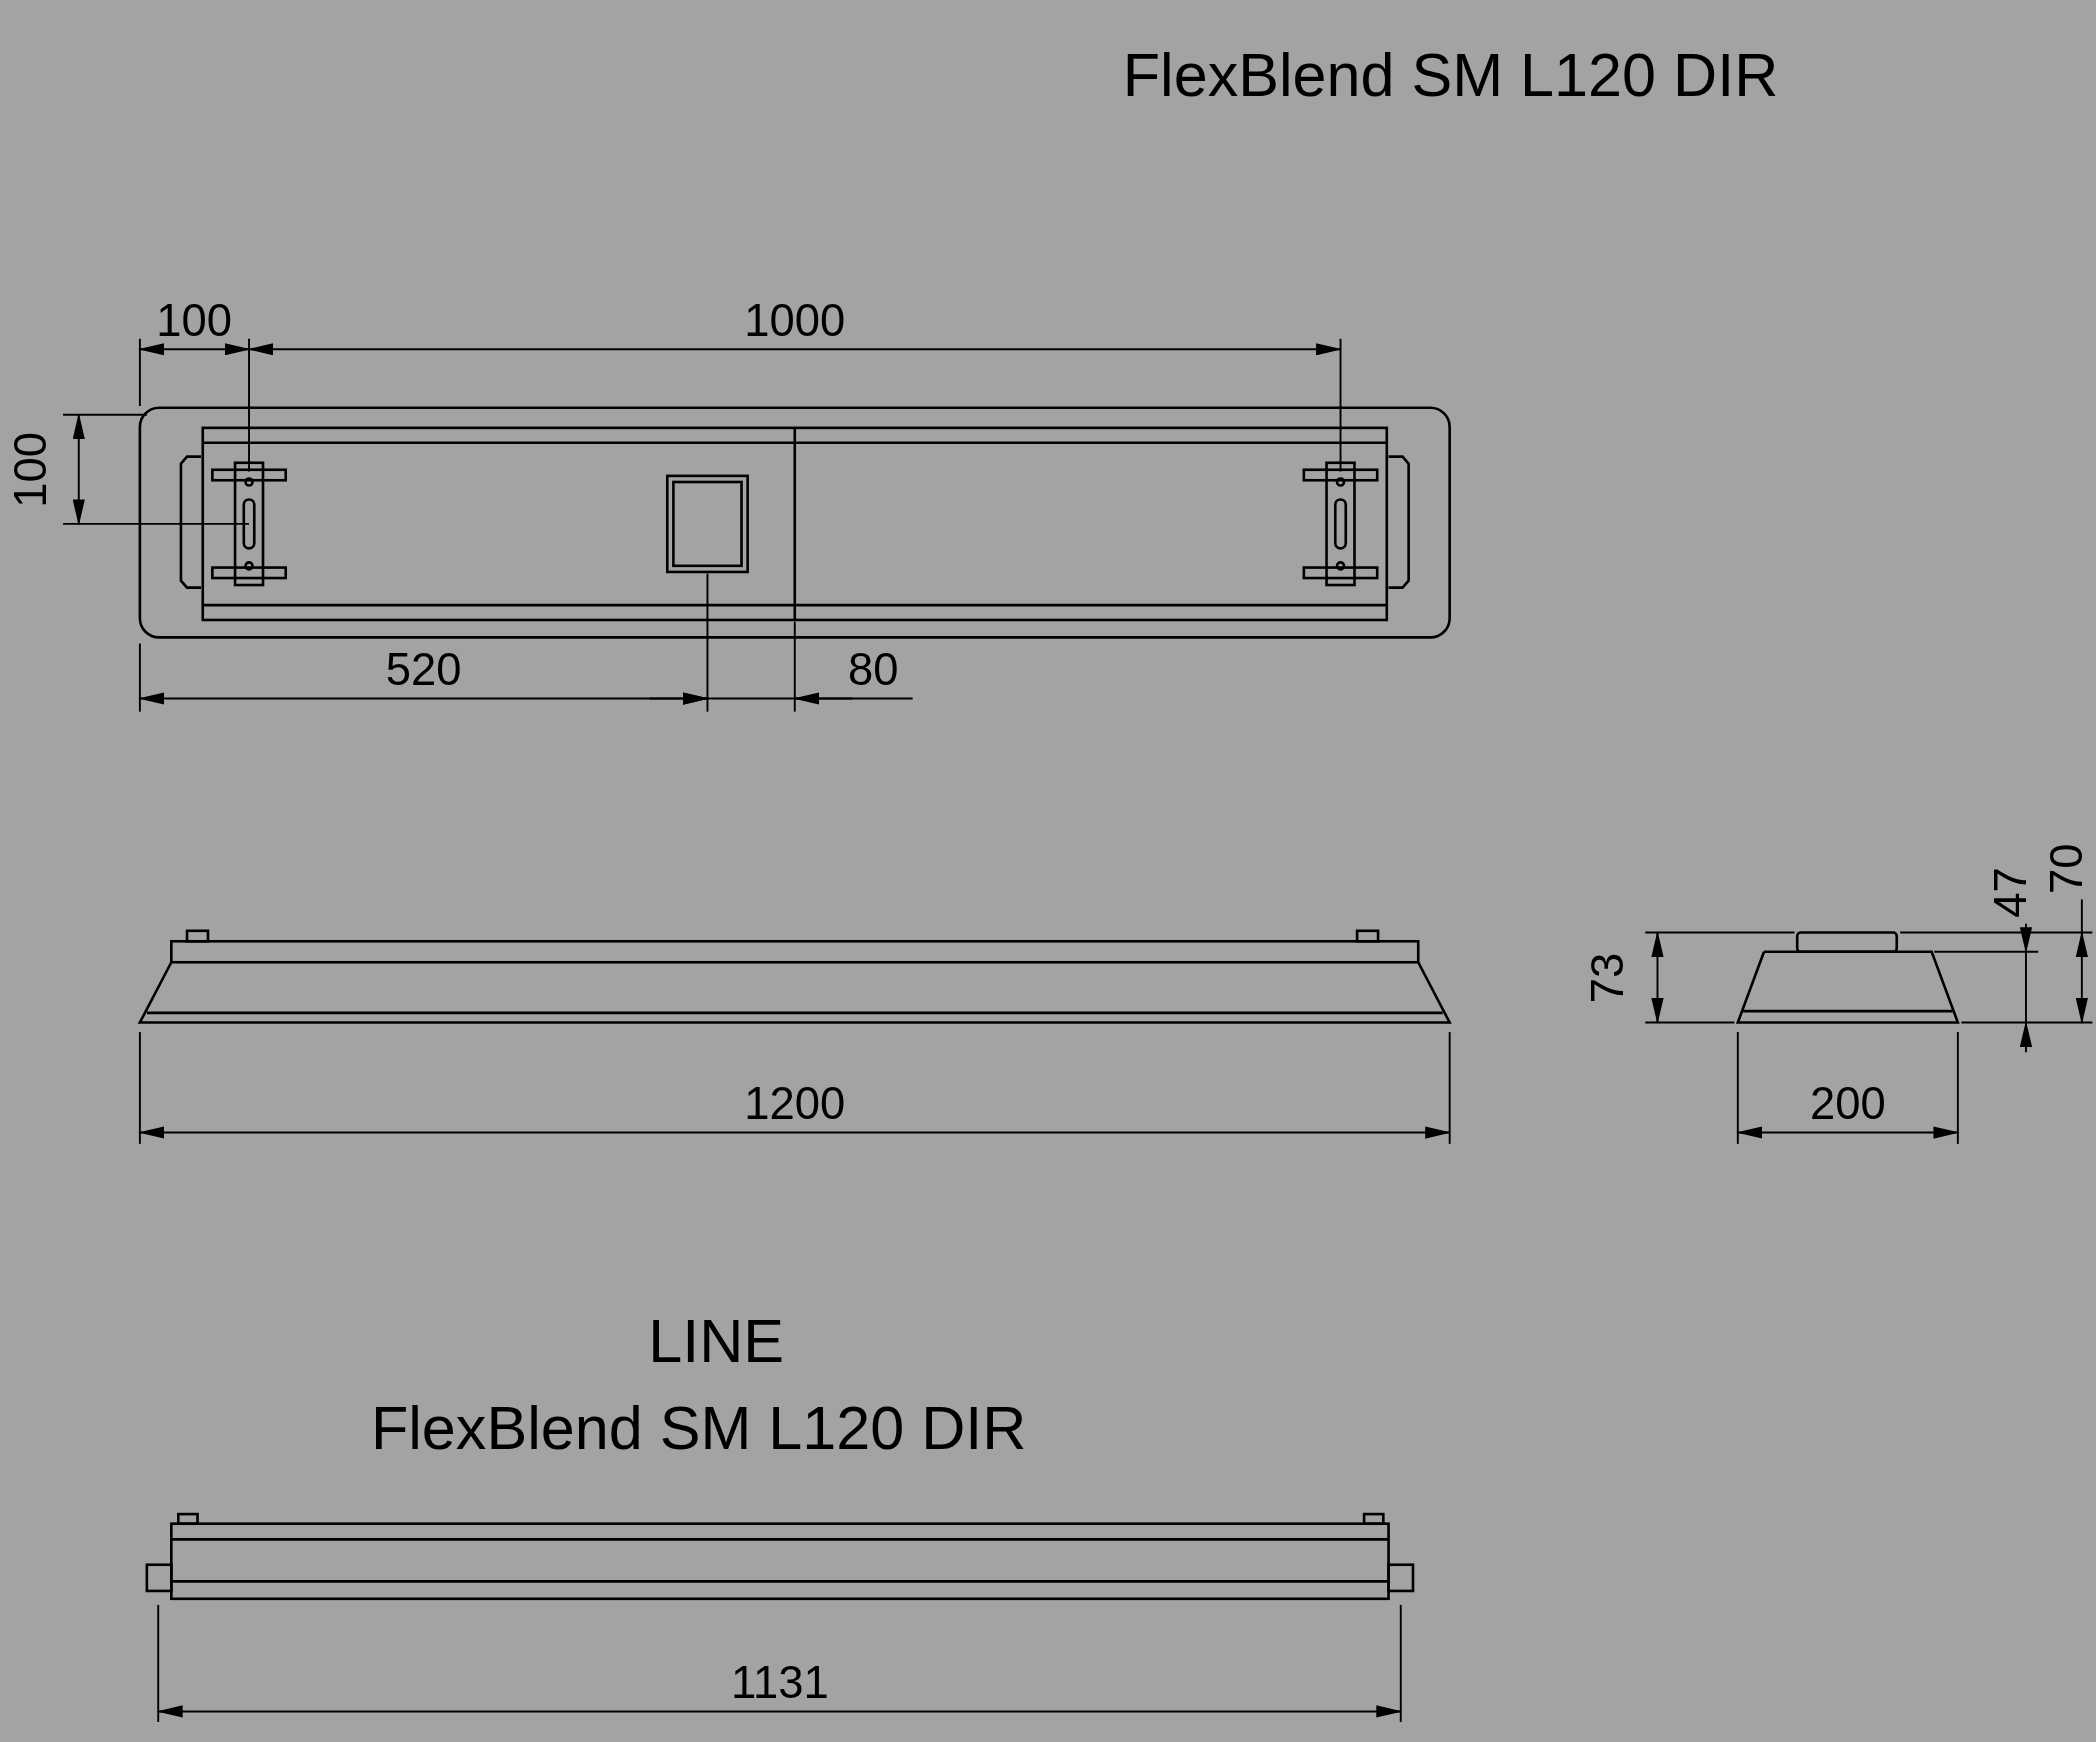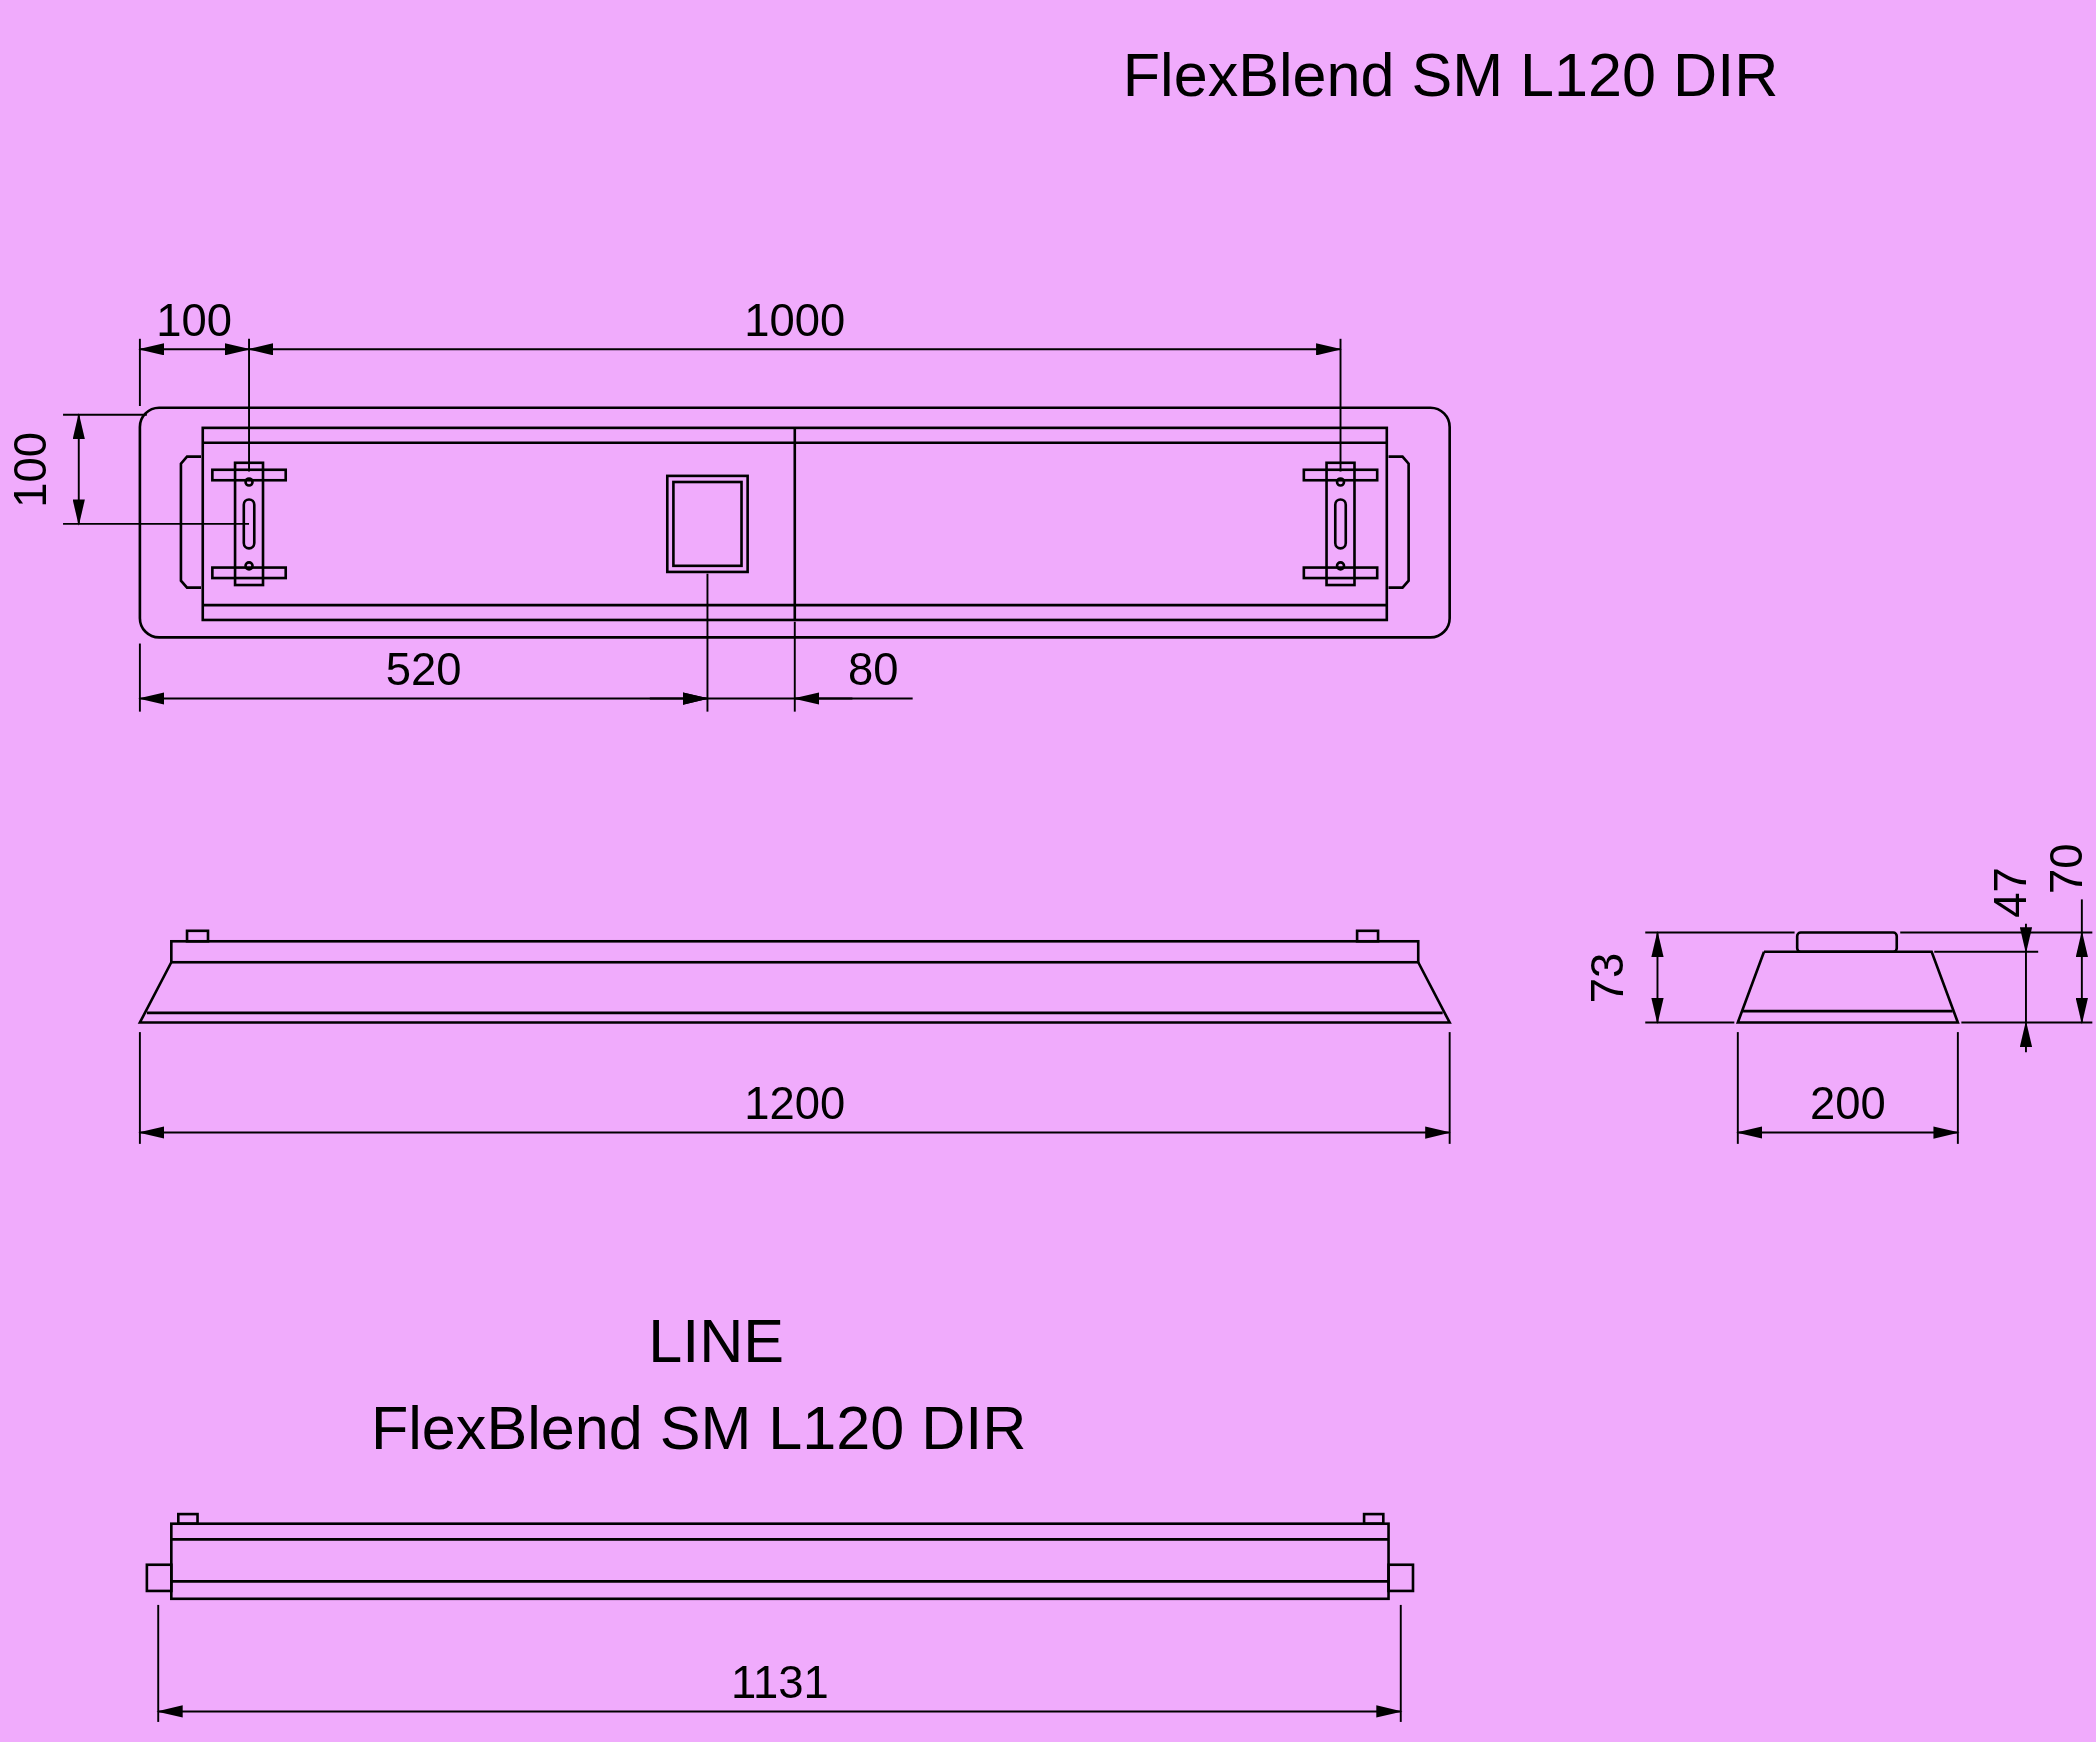--- a/index.html
+++ b/index.html
@@ -1,16 +1,16 @@
 <!DOCTYPE html>
 <html style="font-size:14px"><head>
 <meta charset="utf-8">
 <style>
   html,body{margin:0;padding:0;background:#ffffff;}
-  .page{width:2096px;height:1742px;position:relative;background:#f0abfc;}
+  .page{width:2096px;height:1742px;position:relative;background:#a3a3a3;}
   svg{display:block;}
   svg text{
     font-family:"Liberation Sans", sans-serif;
     fill:#000;
   }
   .title-text{font-size:70px;}
   .dim-label{font-size:52px;}
   .outline{fill:none;stroke:#000;stroke-width:3;}
   .thin{fill:none;stroke:#000;stroke-width:2.2;}
   .dimline{fill:none;stroke:#000;stroke-width:2.2;}

